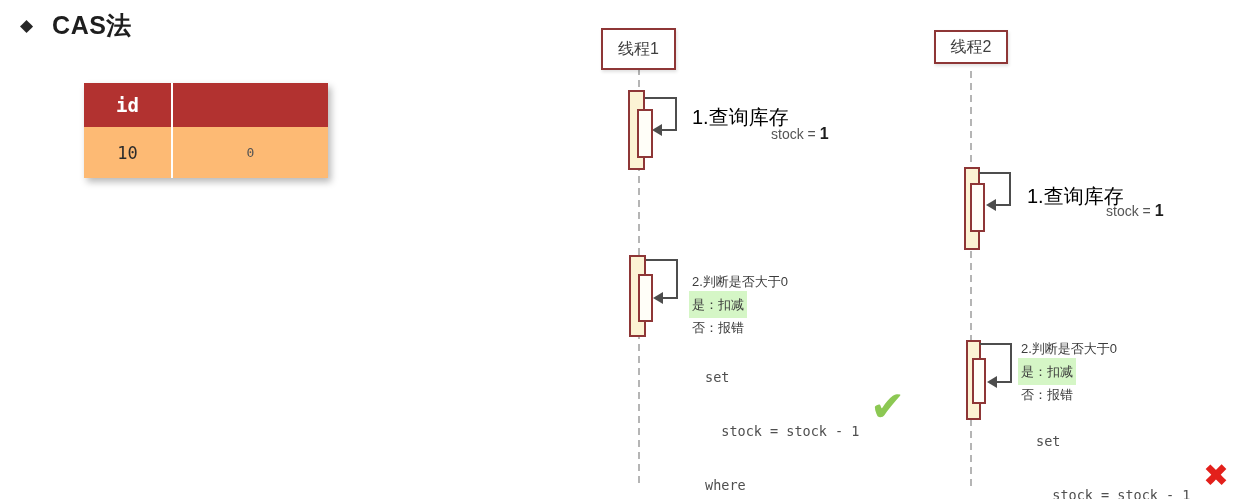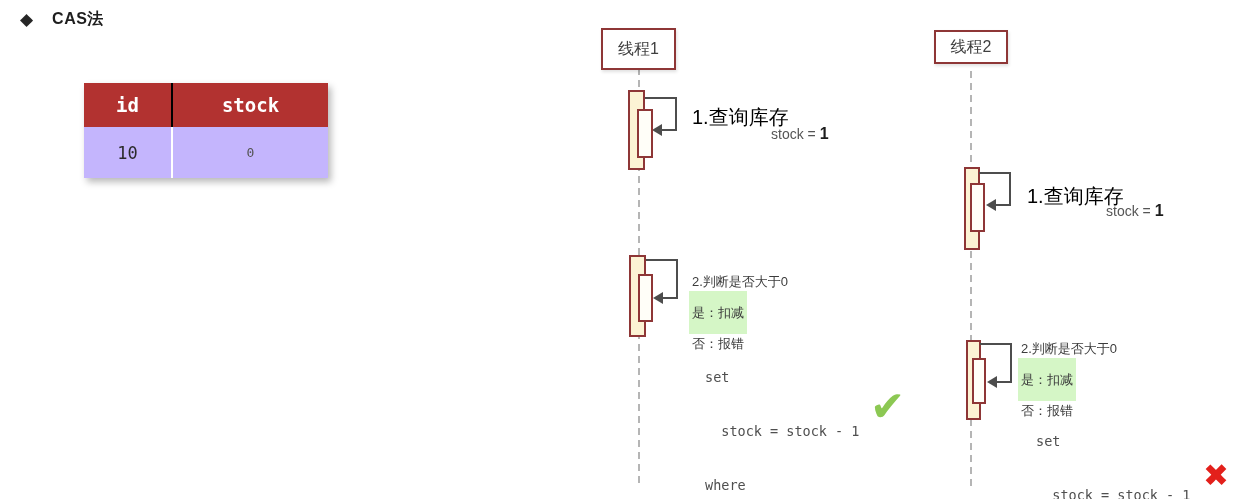--- a/index.html
+++ b/index.html
@@ -3,29 +3,29 @@
 <meta charset="utf-8">
 <style>
   html,body{margin:0;padding:0;background:#fff;}
   .canvas{
     position:relative;width:1241px;height:499px;background:#ffffff;overflow:hidden;
     font-family:"Liberation Sans","DejaVu Sans",sans-serif;
   }
   
   .title{position:absolute;left:20px;top:9px;display:flex;align-items:center;gap:19px;}
   .title .bullet{font-size:17px;color:#262626;line-height:1;}
-  .title .title-text{font-size:16px;font-weight:700;color:#1e1e1e;letter-spacing:.5px;}
+  .title .title-text{font-size:25px;font-weight:700;color:#1e1e1e;letter-spacing:.5px;}
   
   .stock-table{position:absolute;left:84px;top:83px;width:244px;box-shadow:3px 4px 7px rgba(0,0,0,.28);}
   .thead{display:flex;height:44px;background:#b23230;}
   .th{display:flex;align-items:center;justify-content:center;color:#fff;
       font-family:"DejaVu Sans Mono","Liberation Mono",monospace;font-weight:700;font-size:19px;}
-  .th-id{width:87px;border-right:2px solid #000000;}
+  .th-id{width:87px;border-right:2px solid #ffffff;}
   .th-stock{flex:1;}
-  .trow{display:flex;height:51px;background:#c4b5fd;}
+  .trow{display:flex;height:51px;background:#fdba74;}
   .td{display:flex;align-items:center;justify-content:center;
       font-family:"DejaVu Sans Mono","Liberation Mono",monospace;color:#2b2b2b;}
   .td-id{width:87px;border-right:2px solid #fff;font-size:17px;}
   .td-stock{flex:1;font-size:13px;color:#555;}
   
   .thread-box{
     position:absolute;background:#fff;border:2px solid #8e3636;box-sizing:border-box;
     display:flex;align-items:center;justify-content:center;
     font-size:16px;color:#3f3f3f;box-shadow:1px 2px 3px rgba(0,0,0,.12);z-index:3;
   }
@@ -38,41 +38,40 @@
   .act-inner{background:#fffef8;z-index:3;}
   .selfcall{position:absolute;z-index:2;}
   .selfcall path{fill:none;stroke:#4d4d4d;stroke-width:2;}
   .selfcall polygon{fill:#4d4d4d;}
   
   .step-label{position:absolute;font-size:20px;color:#000000;white-space:nowrap;}
   .result-line{position:absolute;white-space:pre;
     font-family:Liberation Sans, sans-serif;font-size:14px;color:#555;}
   .result-value{font-weight:700;font-size:16px;color:#1c1c1c;}
   .step2-block{position:absolute;font-size:13px;color:#3c3c3c;line-height:19px;white-space:nowrap;}
-  .yes-line{display:inline-block;background:#d5f6c6;padding:12px 3px;margin-left:-3px;}
+  .yes-line{display:inline-block;background:#d5f6c6;padding:4px 3px;margin-left:-3px;}
   .sql-block{position:absolute;font-family:"DejaVu Sans Mono","Liberation Mono",monospace;
     font-size:13.5px;color:#4f4f4f;line-height:18px;white-space:pre;}
   .outcome{position:absolute;font-weight:700;line-height:1;z-index:4;}
   .outcome-check{font-size:42px;color:#8cc853;}
   .outcome-cross{font-size:31px;color:#e3201b;}
 </style>
 </head>
 <body>
 
 <div class="canvas">
 
   <div class="title">
     <span class="bullet">◆</span>
     <span class="title-text">CAS法</span>
   </div>
 
   <div class="stock-table">
     <div class="thead">
       <div class="th th-id">id</div>
-      <div class="th th-stock">stock</div>
     </div>
     <div class="trow">
       <div class="td td-id">10</div>
       <div class="td td-stock">0</div>
     </div>
   </div>
 
   <div class="thread-box" style="left:601px;top:28px;width:75px;height:42px;">线程1</div>
   <div class="lifeline" style="left:638px;top:68px;height:415px;"></div>
 

